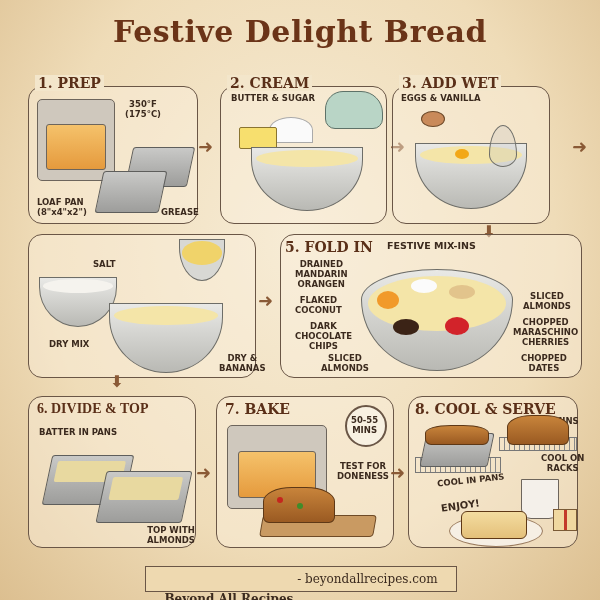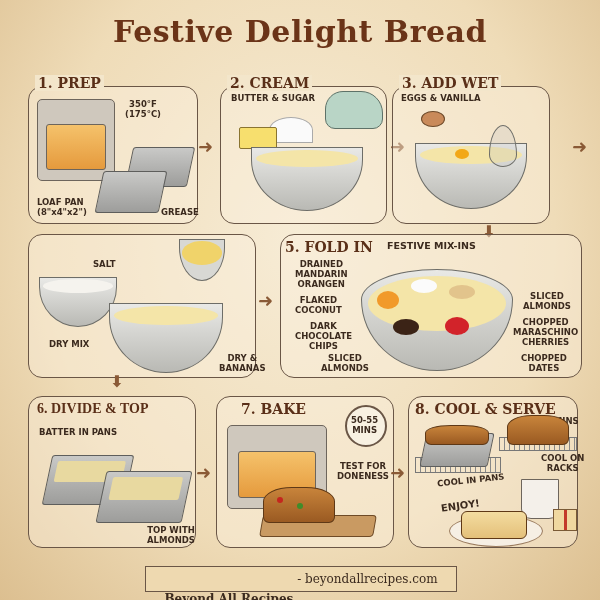--- a/index.html
+++ b/index.html
@@ -159,21 +159,21 @@
     </div>
   <div class="pan" style="left:72px;top:74px;width:84px;height:50px;">
       <div class="fill"></div>
     </div>
   <div class="lbl" style="left:118px;top:128px;white-space:pre;">TOP WITH
 ALMONDS</div>
 </div>
 <div class="arrow" style="left:196px;top:462px;">➜</div>
 
 <div class="panel" style="left:216px;top:396px;width:176px;height:150px;">
-  <div class="ptitle" style="left:24px;top:4px;">7. BAKE</div>
+  <div class="ptitle" style="left:8px;top:4px;">7. BAKE</div>
   <div class="oven" style="left:10px;top:28px;width:98px;height:82px;">
       <div class="win"></div>
     </div>
   <div class="stopwatch" style="left:128px;top:8px;"></div>
   <div class="lbl" style="left:134px;top:18px;white-space:pre;">50-55
 MINS</div>
   <div class="lbl" style="left:120px;top:64px;white-space:pre;">TEST FOR
 DONENESS</div>
   <div class="board" style="left:44px;top:118px;width:112px;height:20px;"></div>
   <div class="loaf" style="left:46px;top:90px;width:70px;height:34px;"></div>

